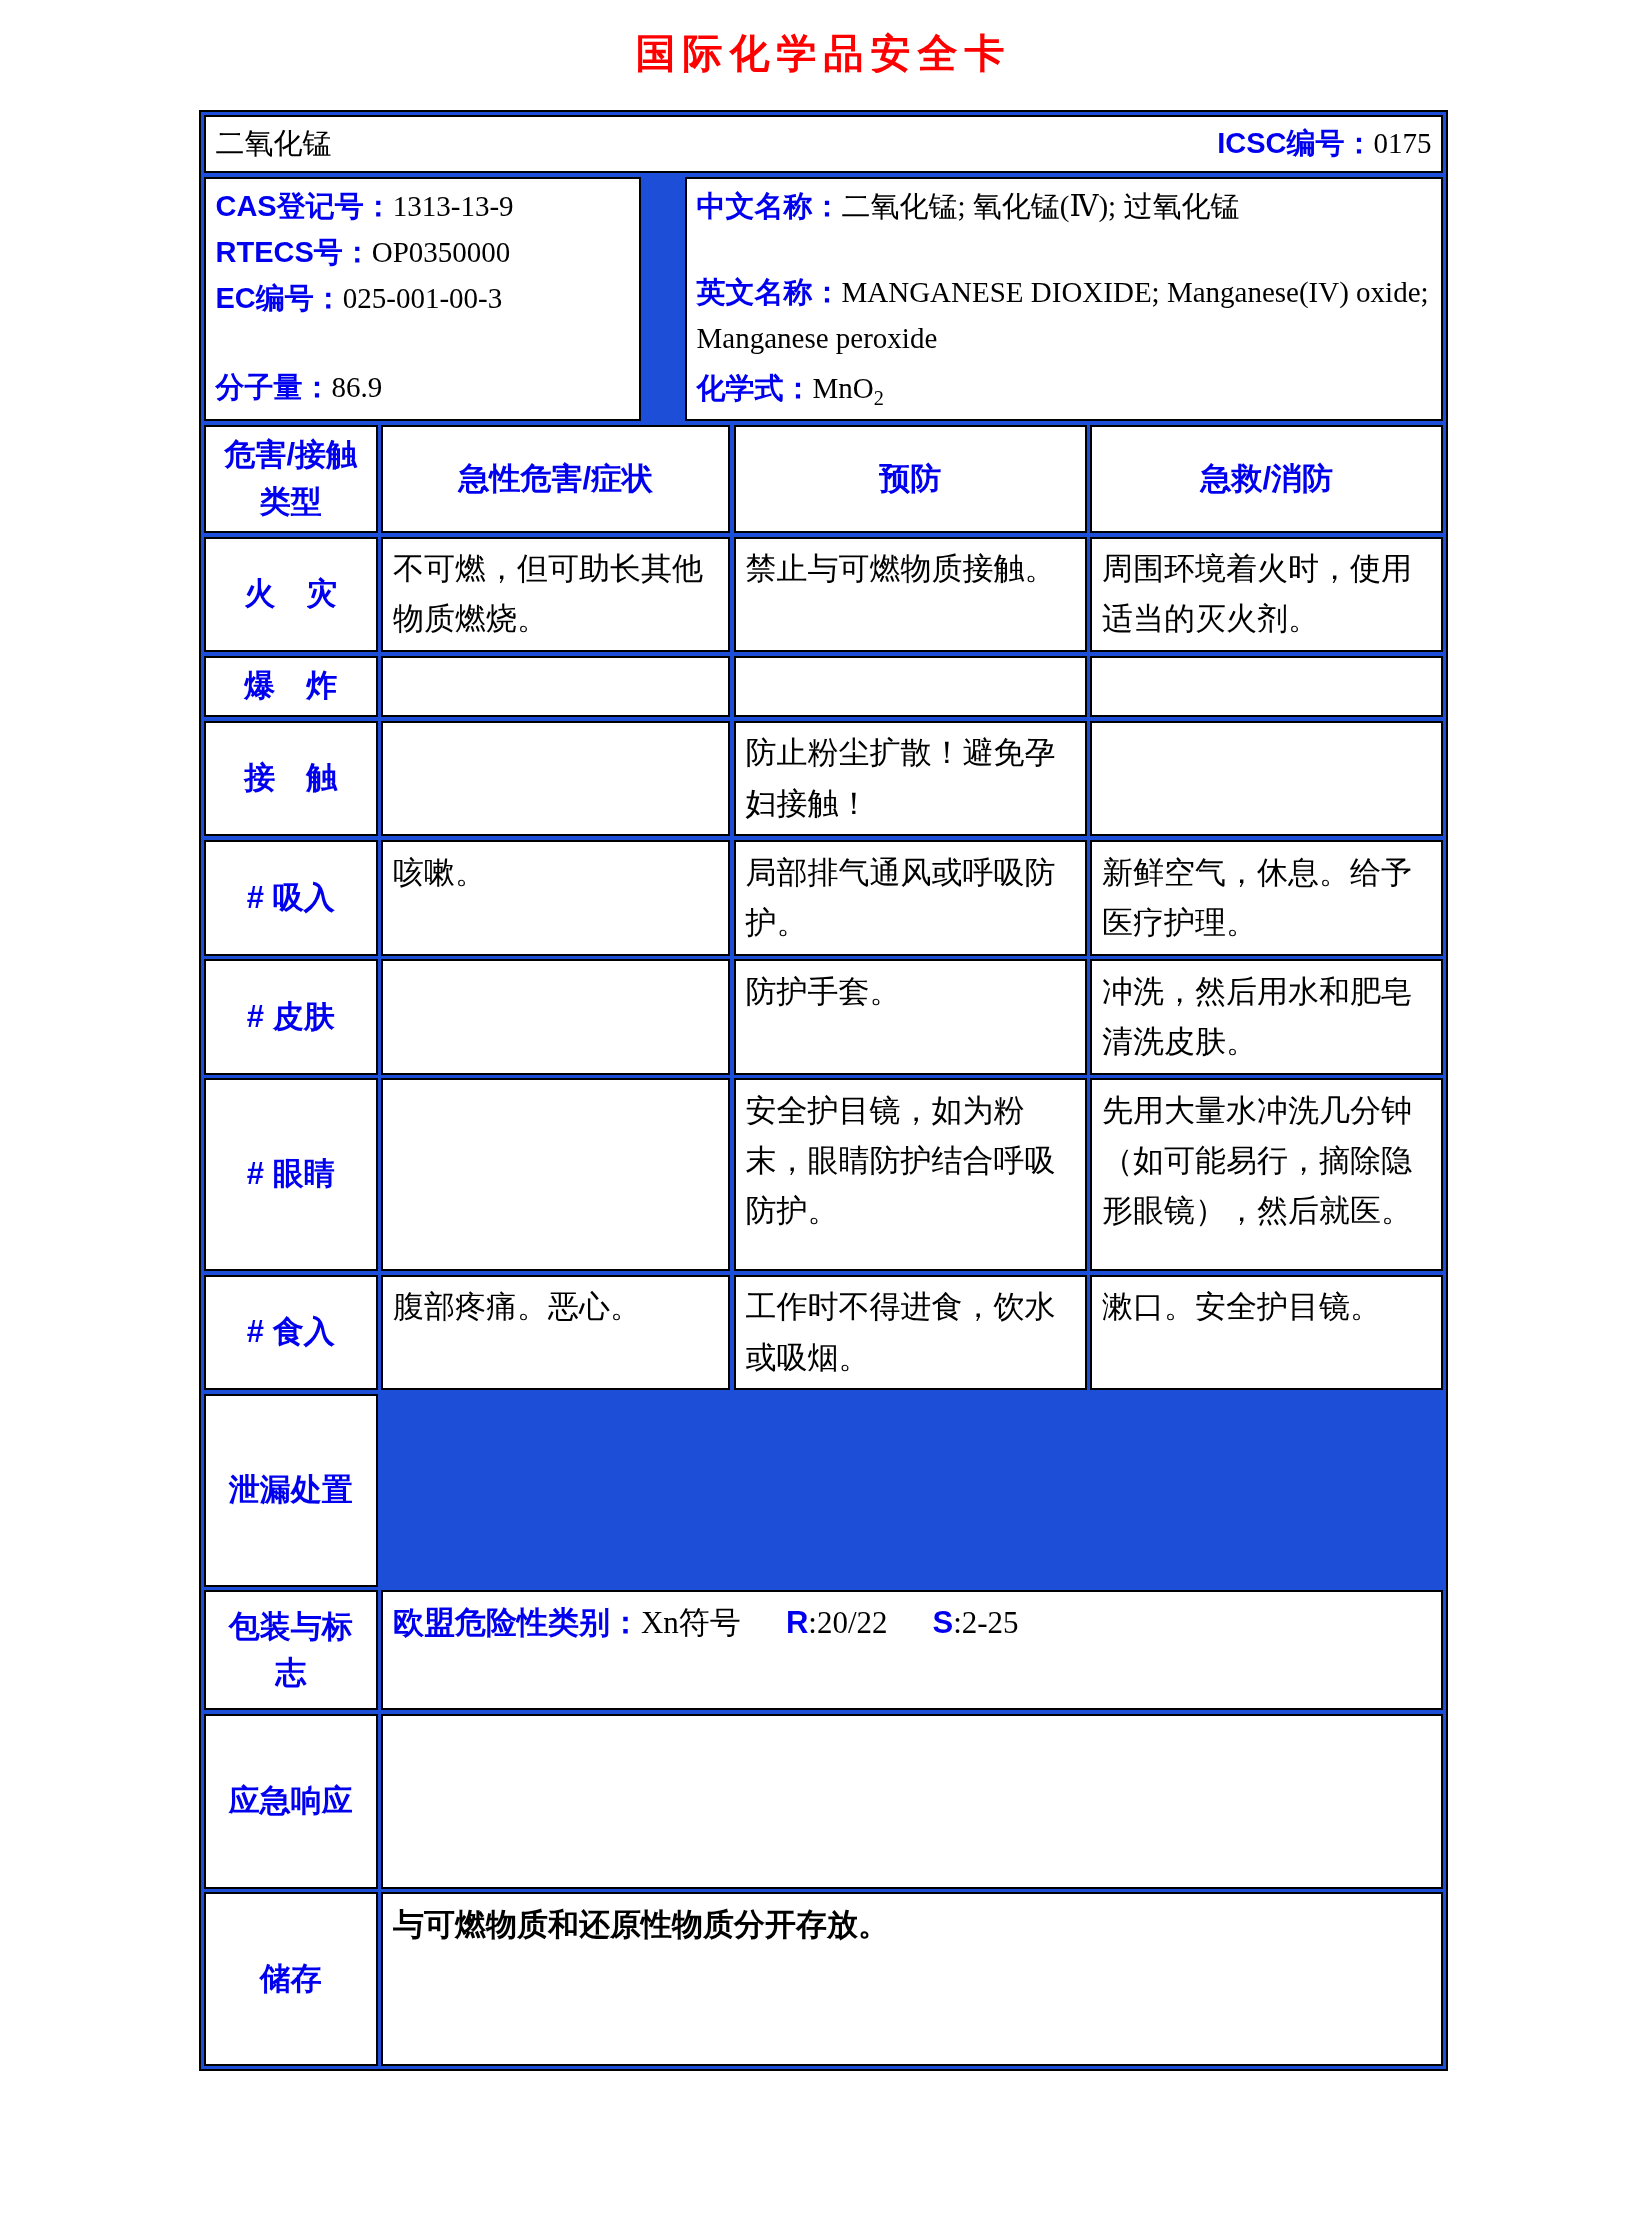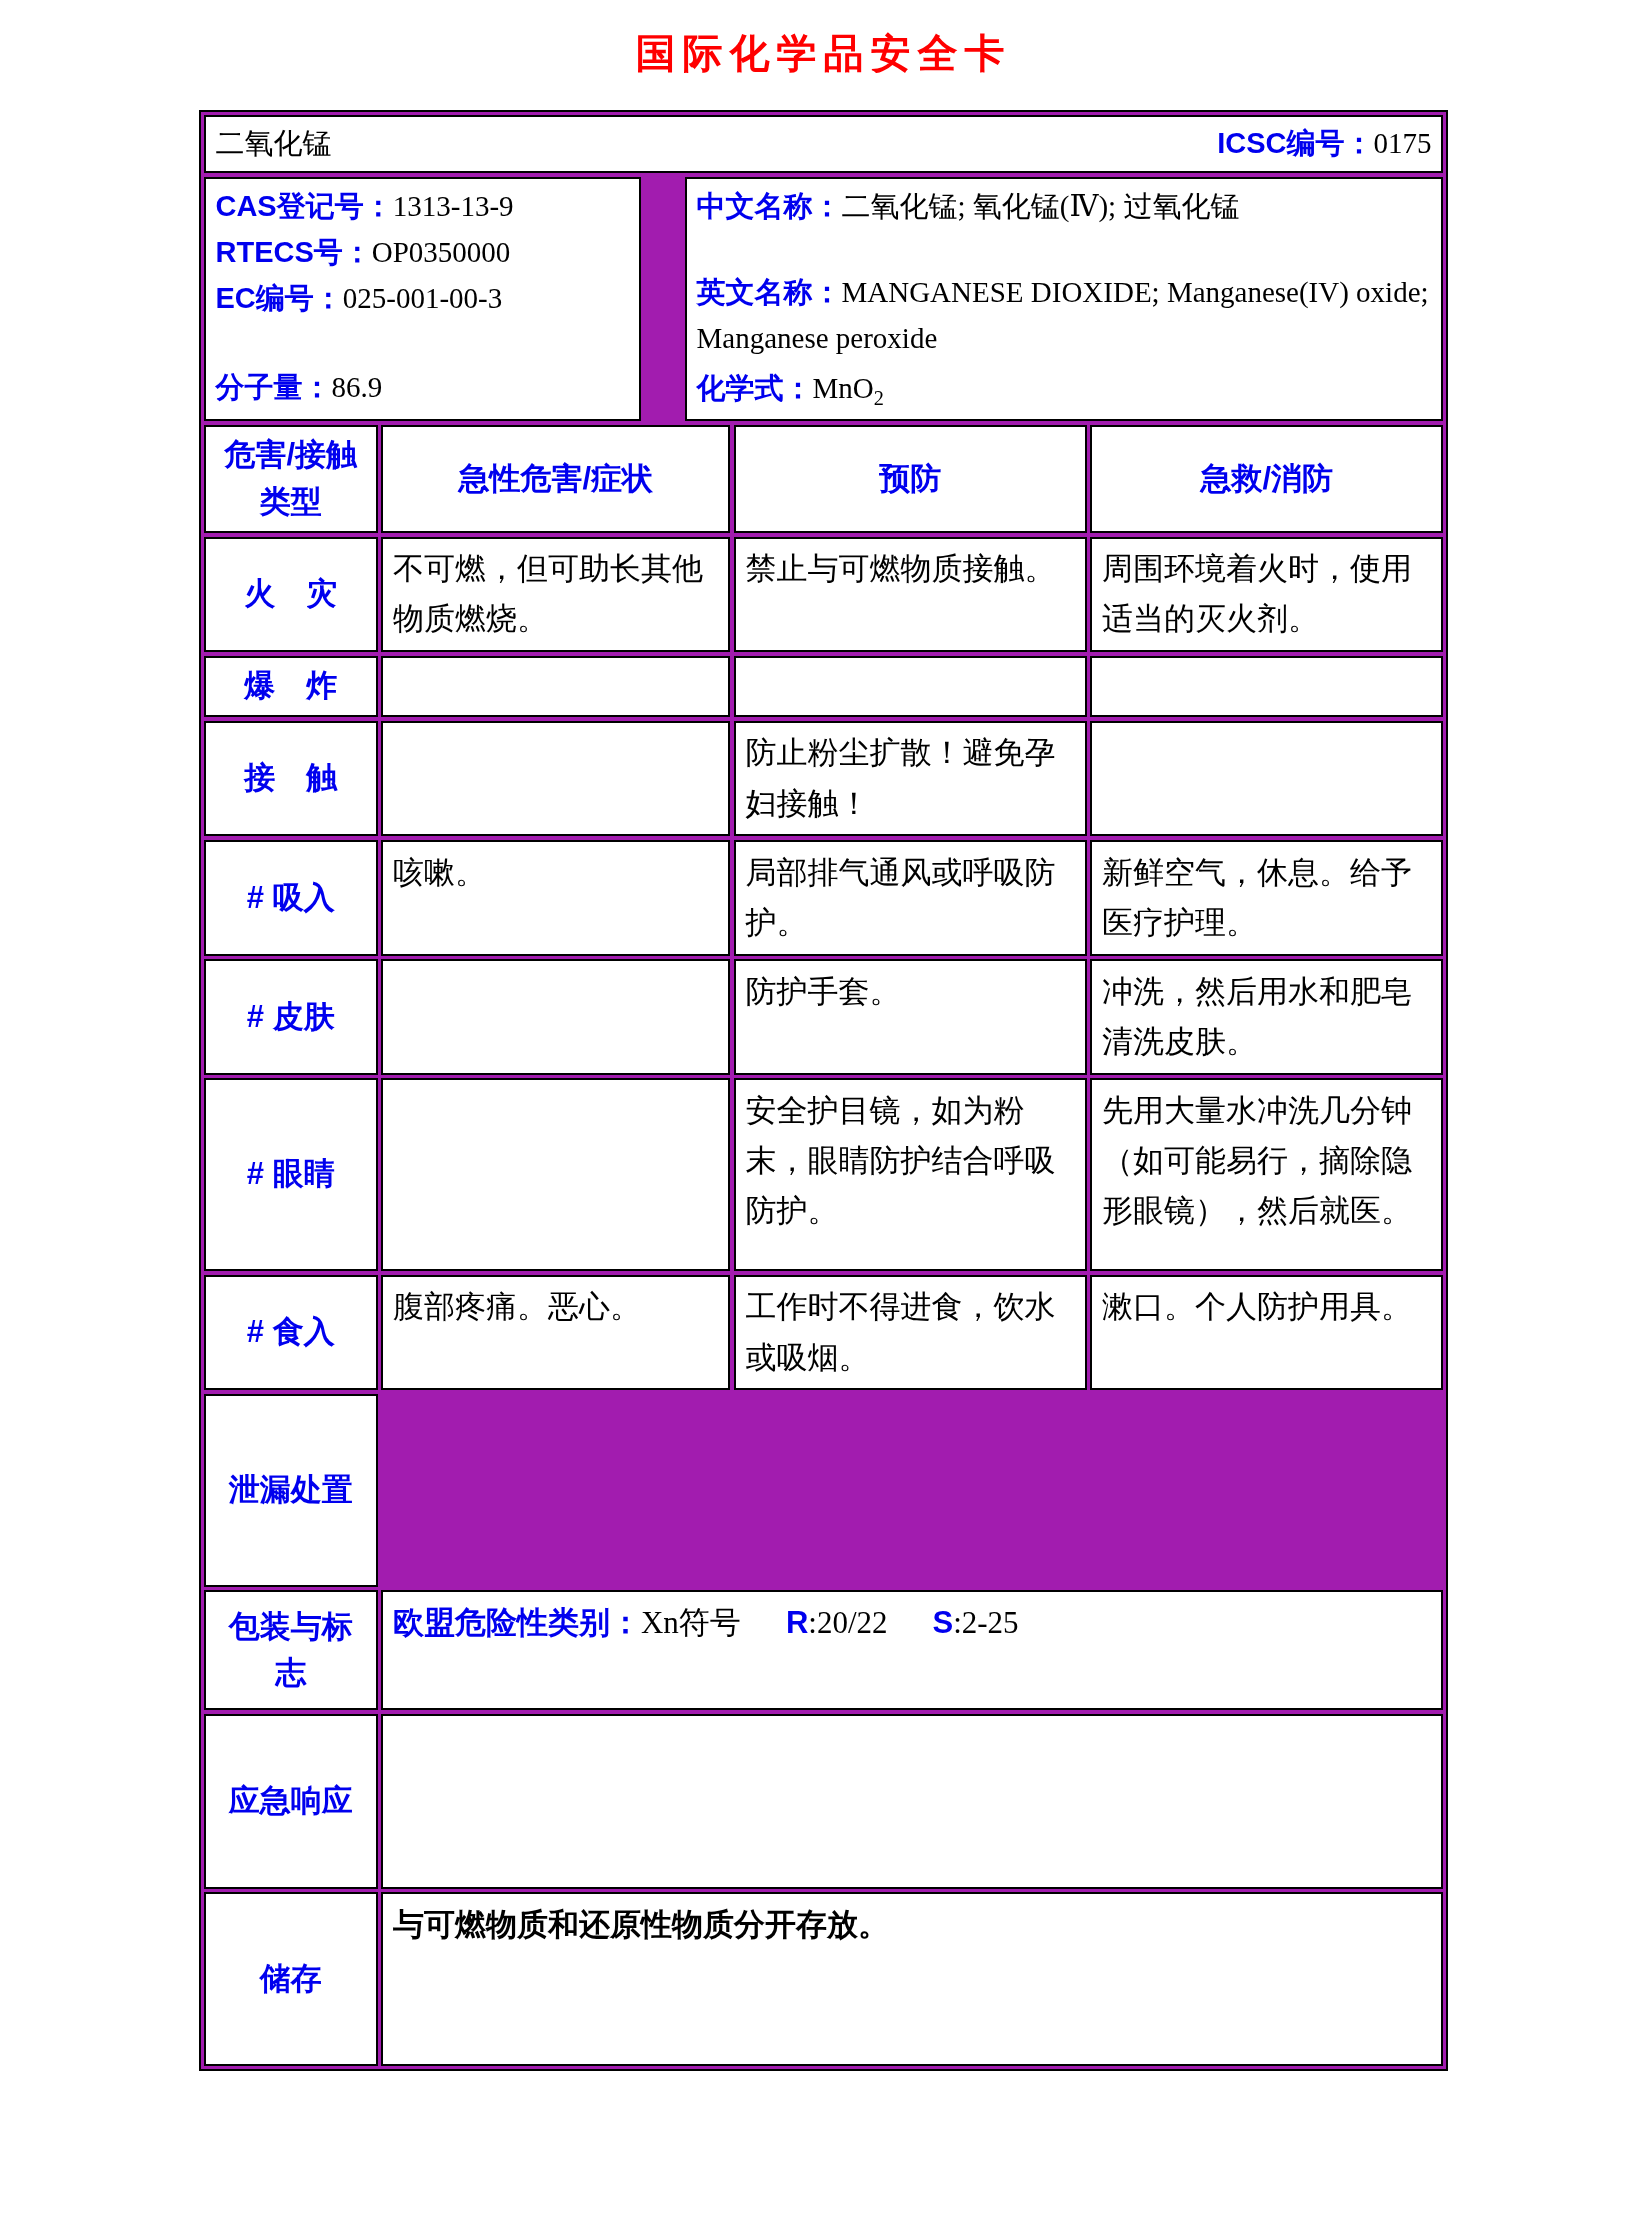--- a/index.html
+++ b/index.html
@@ -22,21 +22,21 @@
     font-size:40px;
     letter-spacing:7px;
     color:var(--title-red);
   }
   .card{
     width:1249px;
     margin:29px auto 0 auto;
     border:2.8px solid #000;
     padding:2.8px;
     box-sizing:border-box;
-    background:#a21caf;
+    background:#1d4ed8;
   }
   .row{
     display:grid;
     gap:3.5px;
     margin-bottom:3.5px;
   }
   .row:last-child{margin-bottom:0;}
   .cell{
     border:2.1px solid #000;
     box-sizing:border-box;
@@ -198,21 +198,21 @@
     <div class="cell label-cell"># 眼睛</div>
     <div class="cell content-cell"></div>
     <div class="cell content-cell">安全护目镜，如为粉末，眼睛防护结合呼吸防护。</div>
     <div class="cell content-cell">先用大量水冲洗几分钟（如可能易行，摘除隐形眼镜），然后就医。</div>
   </div>
 
   <div class="row cols4 r-ingest">
     <div class="cell label-cell"># 食入</div>
     <div class="cell content-cell">腹部疼痛。恶心。</div>
     <div class="cell content-cell">工作时不得进食，饮水或吸烟。</div>
-    <div class="cell content-cell">漱口。个人防护用具。</div>
+    <div class="cell content-cell">漱口。安全护目镜。</div>
   </div>
 
   <div class="row cols2 s-spill">
     <div class="cell label-cell">泄漏处置</div>
   </div>
 
   <div class="row cols2 s-pack">
     <div class="cell label-cell">包装与标志</div>
     <div class="cell content-cell">
       <div class="pack-line">

